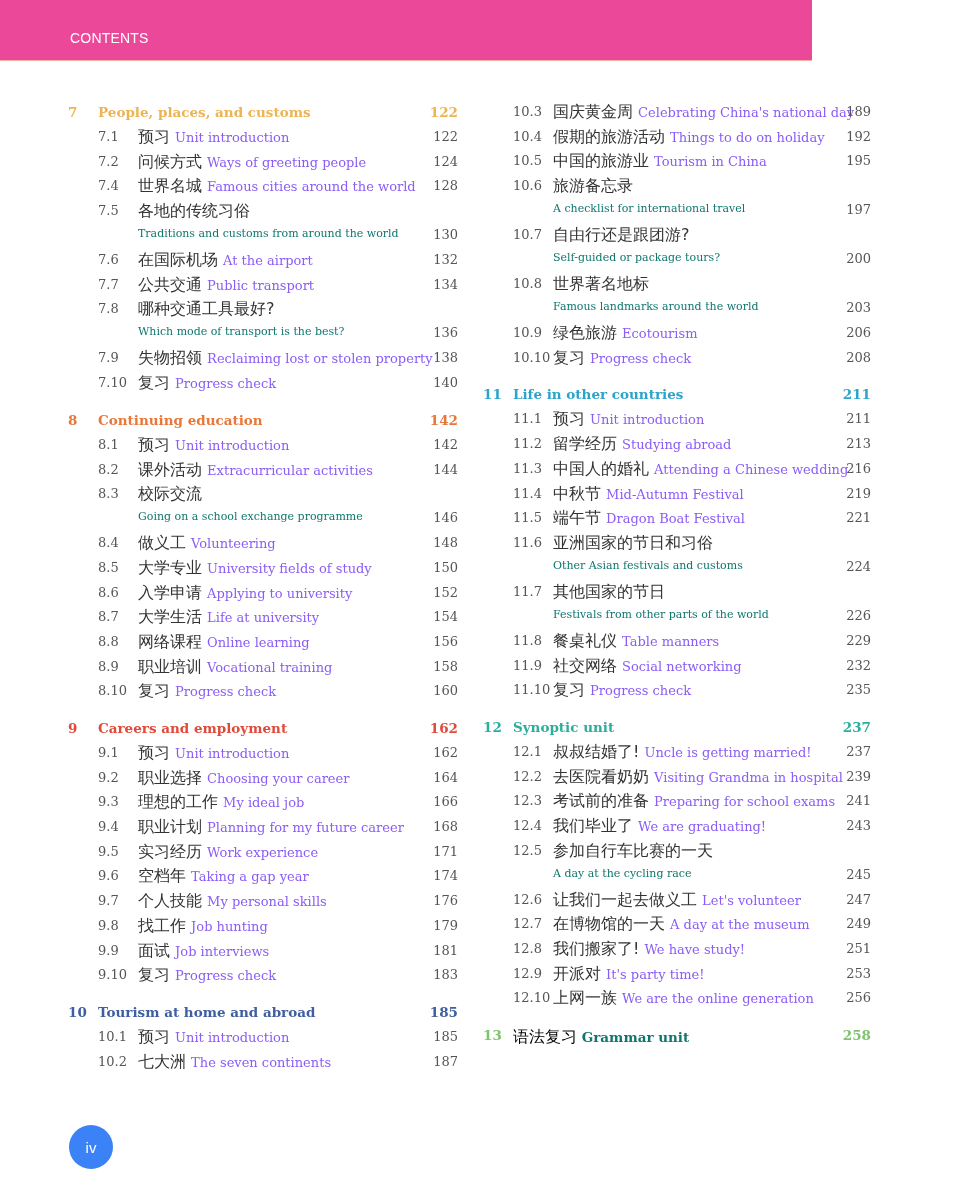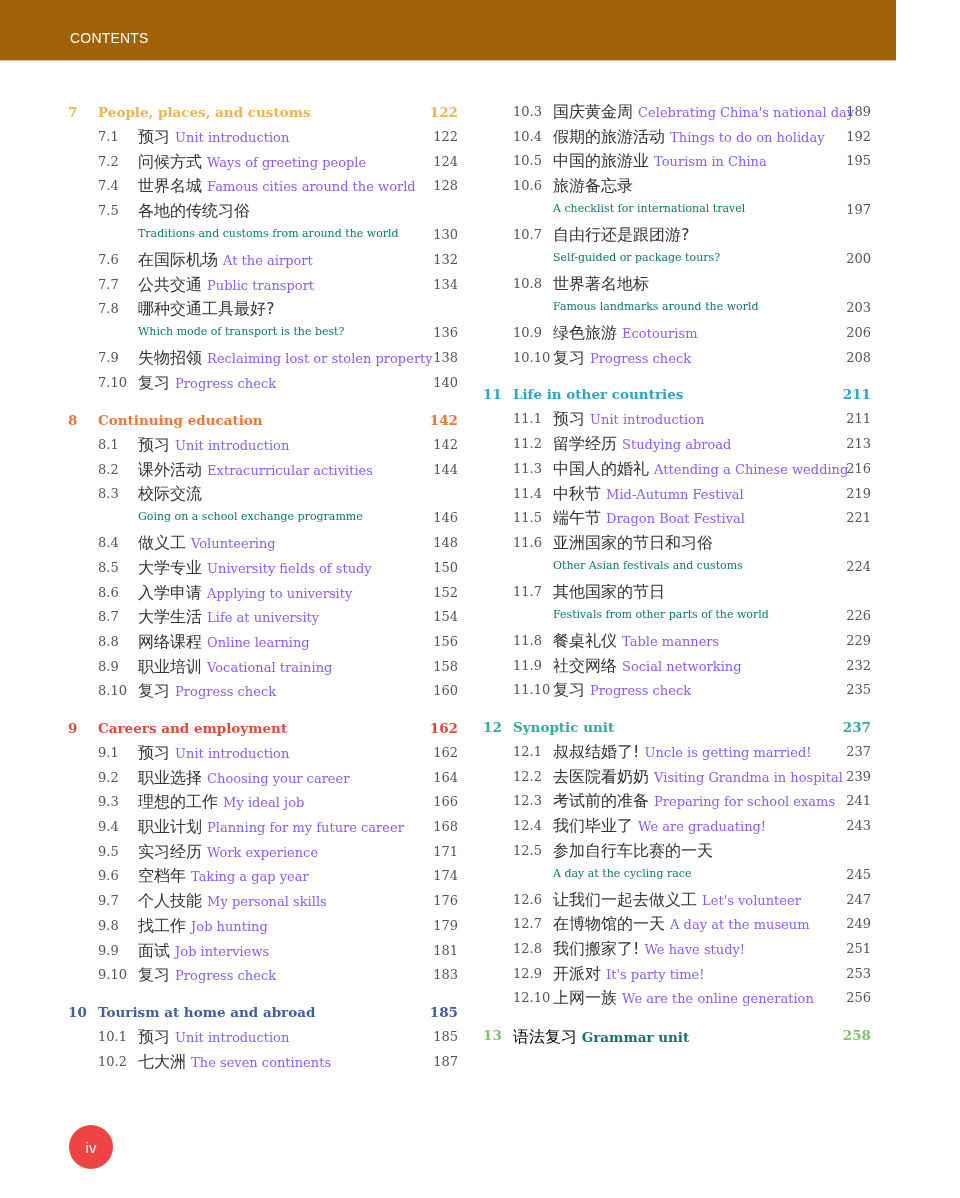--- a/index.html
+++ b/index.html
@@ -1,18 +1,18 @@
 <!DOCTYPE html>
 <html><head>
 <meta charset="utf-8">
 <style>
   html, body { margin:0; padding:0; background:#ffffff; }
   body { width:960px; height:1198px; position:relative; overflow:hidden;
          font-family:"DejaVu Serif", "Liberation Serif", serif; color:#4a4a4a; }
-  .header { position:absolute; left:0; top:0; width:896px; height:60px; background:#a16207;
+  .header { position:absolute; left:0; top:0; width:812px; height:60px; background:#ec4899;
             border-bottom:1px solid #f3b3a6; }
   .header-title { position:absolute; left:70px; top:30px; font-family:"Liberation Sans", sans-serif;
                   font-size:14px; color:#ffffff; letter-spacing:0.2px; }
   .col { position:absolute; top:102px; }
   .col.left { left:68px; width:392px; }
   .col.right { left:483px; width:390px; }
   .row { position:relative; height:24.7px; }
   .row.two { height:49px; }
   .row.unit { height:25px; margin-top:0; }
   .gap { height:12px; }
@@ -21,21 +21,21 @@
   .sec { position:absolute; left:30px; top:2px; font-size:13px; color:#555; }
   .title { position:absolute; left:70px; top:0; white-space:nowrap; }
   .unit .title { left:30px; top:2px; font-weight:bold; font-size:13.5px; }
   .cn { font-family:"DejaVu Sans", sans-serif; font-size:16px; color:#333; }
   .en { font-size:13px; color:#8b5cf6; }
   .en2 { position:absolute; left:70px; top:26px; font-size:11px; color:#0f766e; white-space:nowrap; }
   .page { position:absolute; right:2px; top:2px; font-size:13px; color:#555; }
   .two .page { top:26px; }
   .unit .page { font-weight:bold; font-size:13.5px; }
   .page-badge { position:absolute; left:69px; top:1125px; width:44px; height:44px; border-radius:50%;
-                background:#ef4444; color:#fff; font-family:"Liberation Sans", sans-serif; font-size:15px;
+                background:#3b82f6; color:#fff; font-family:"Liberation Sans", sans-serif; font-size:15px;
                 display:flex; align-items:center; justify-content:center; }
 </style>
 </head>
 <body>
 
 <div class="header">
   <span class="header-title">CONTENTS</span>
 </div>
 
 <div class="col left">

